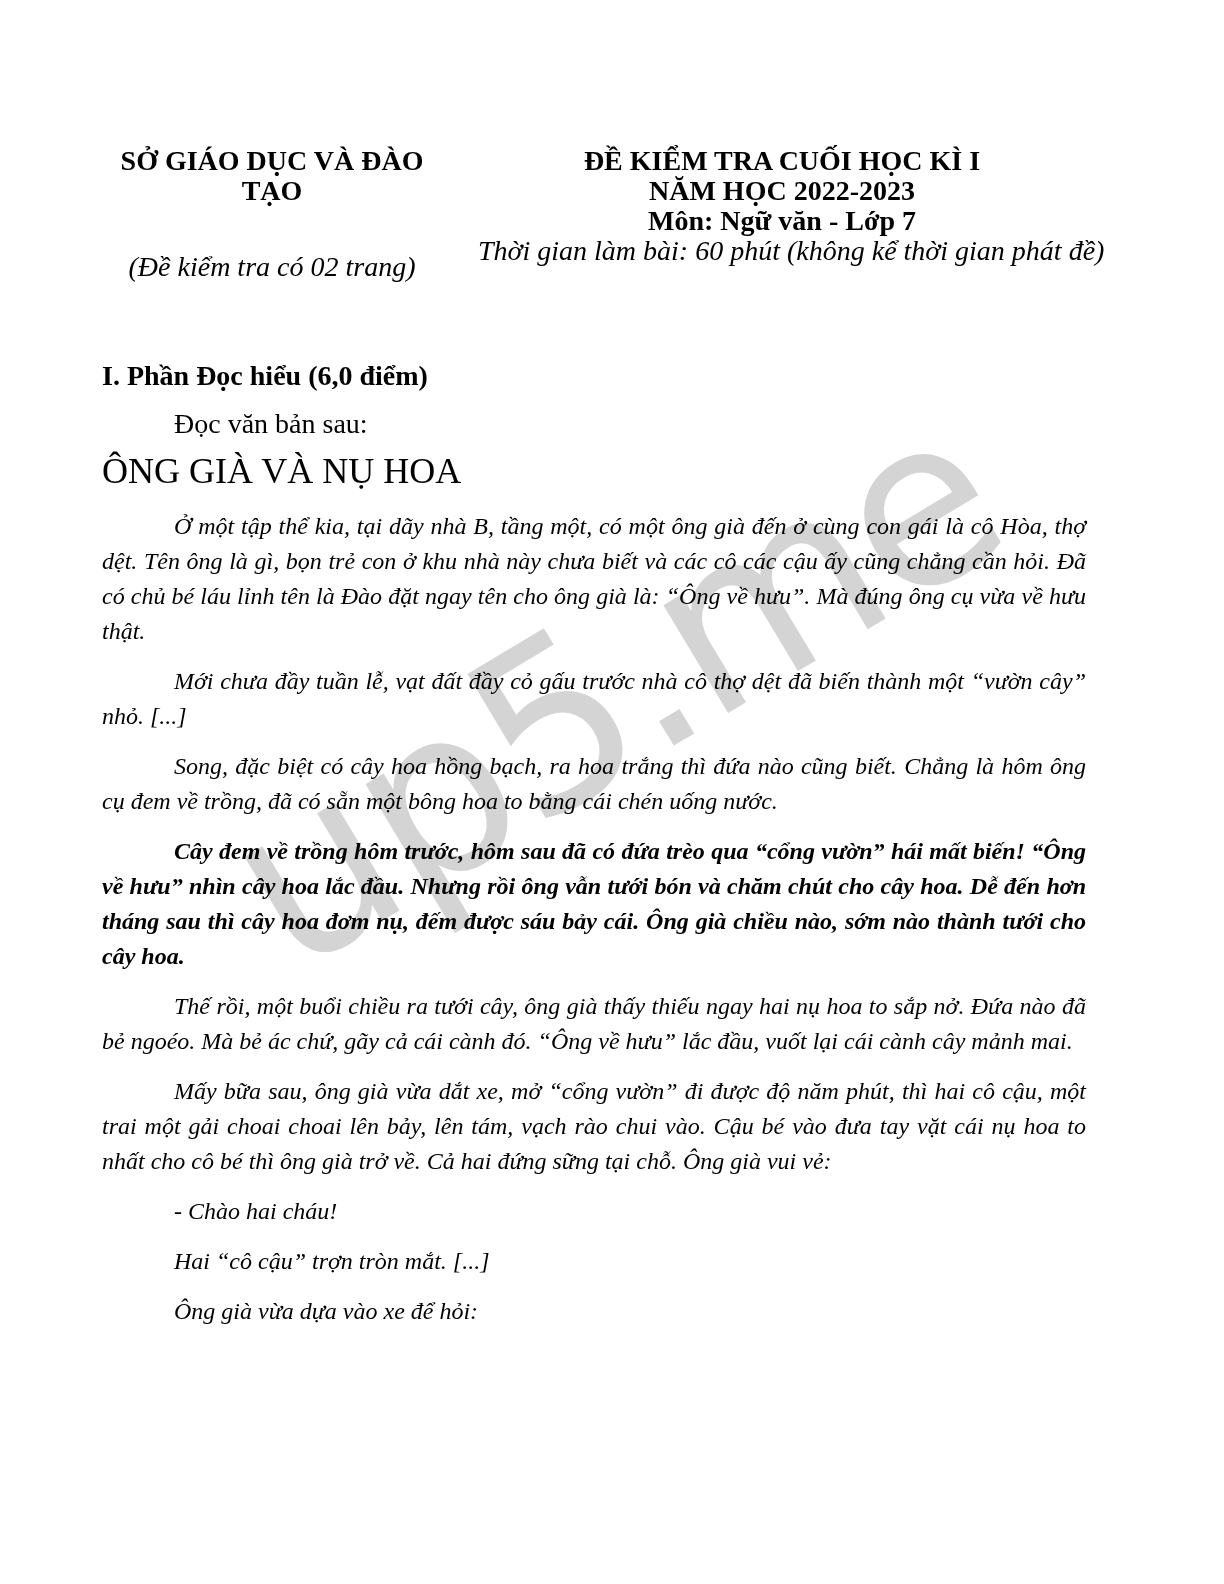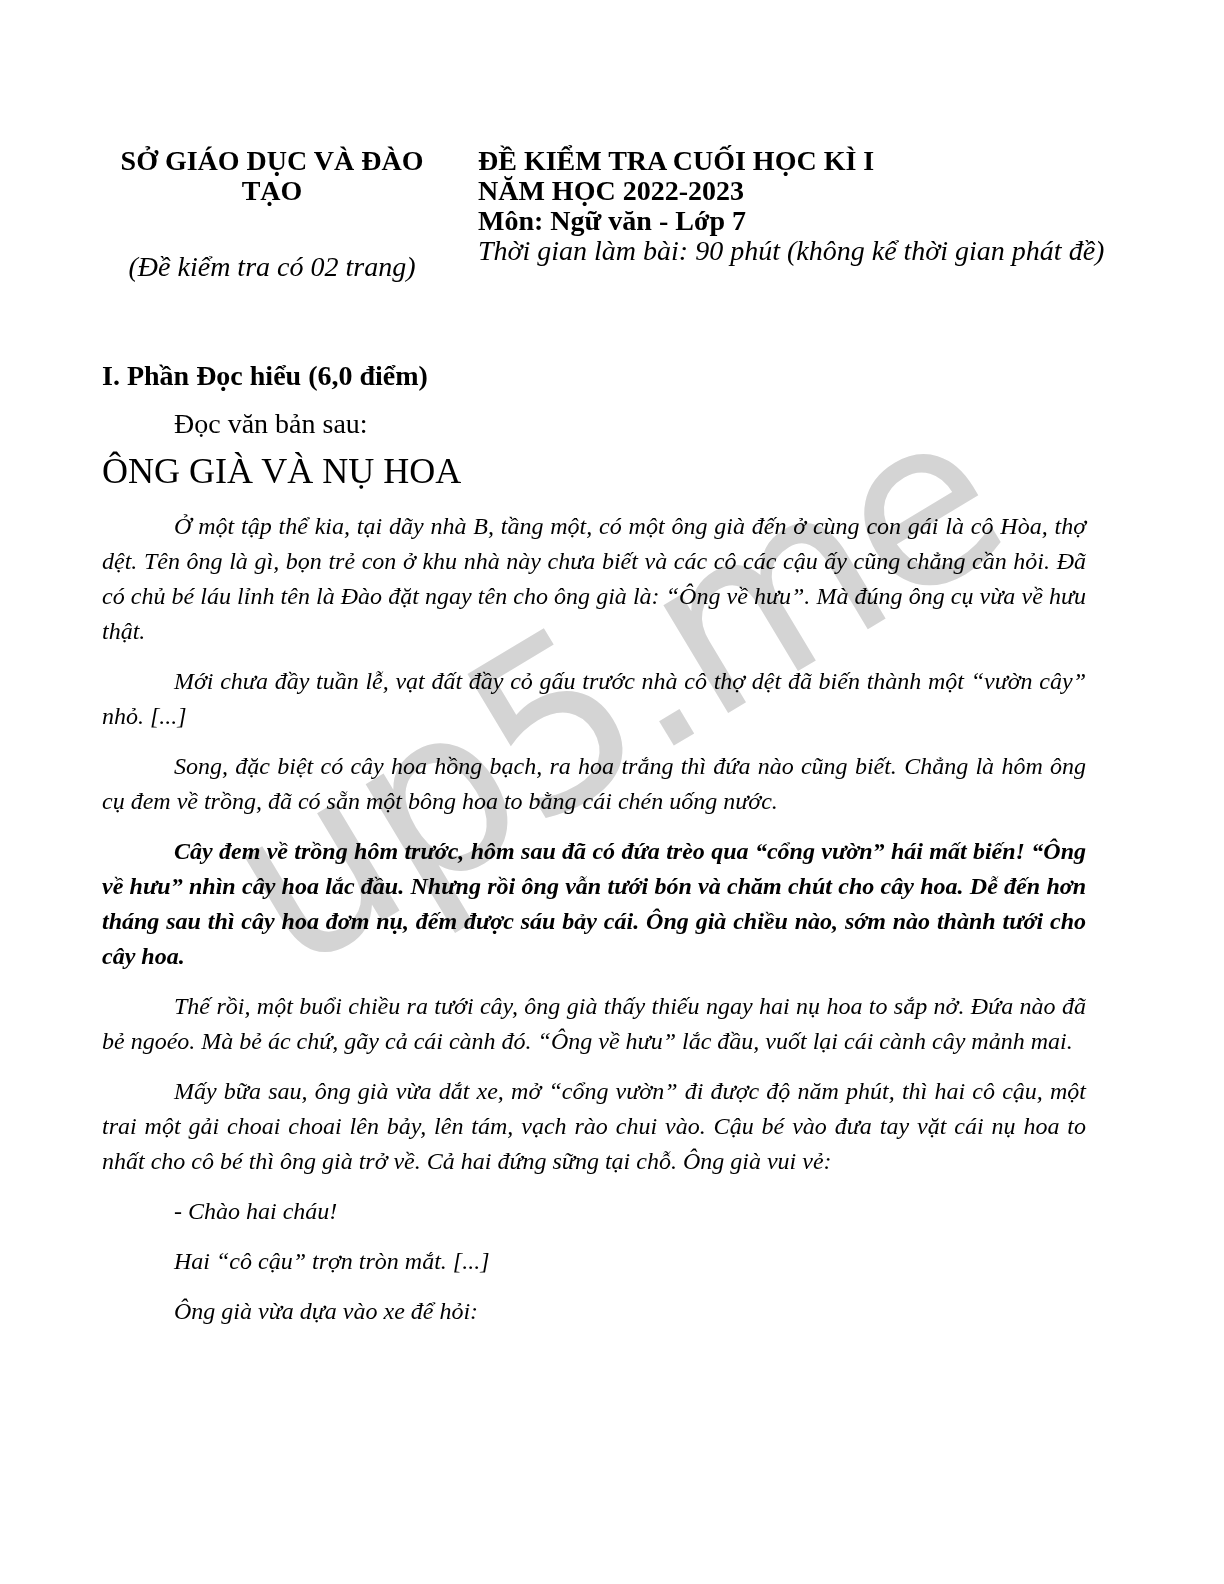--- a/index.html
+++ b/index.html
@@ -37,21 +37,21 @@
     padding: 146px 138px 0 102px;
   }
   .exam-header {
     display: flex;
     justify-content: space-between;
     font-size: 28px;
     font-weight: bold;
     line-height: 30px;
   }
   .header-left  { width: 340px; text-align: center; }
-  .header-right { width: 608px; text-align: left; }
+  .header-right { width: 608px; text-align: center; }
   .exam-header .note {
     font-weight: normal;
     font-style: italic;
     white-space: nowrap;
   }
   .header-left .note { margin-top: 46px; }
   .section-heading {
     font-size: 28px;
     font-weight: bold;
     line-height: 35px;
@@ -92,21 +92,21 @@
 
     <div class="exam-header">
       <div class="header-left">
         <div>SỞ GIÁO DỤC VÀ ĐÀO TẠO</div>
         <div class="note">(Đề kiểm tra có 02 trang)</div>
       </div>
       <div class="header-right">
         <div>ĐỀ KIỂM TRA CUỐI HỌC KÌ I</div>
         <div>NĂM HỌC 2022-2023</div>
         <div>Môn: Ngữ văn - Lớp 7</div>
-        <div class="note">Thời gian làm bài: 90 phút (không kể thời gian phát đề)</div>
+        <div class="note">Thời gian làm bài: 60 phút (không kể thời gian phát đề)</div>
       </div>
     </div>
 
     <div class="section-heading">I. Phần Đọc hiểu (6,0 điểm)</div>
 
     <div class="instruction">Đọc văn bản sau:</div>
 
     <div class="passage-title">ÔNG GIÀ VÀ NỤ HOA</div>
 
     <div>

